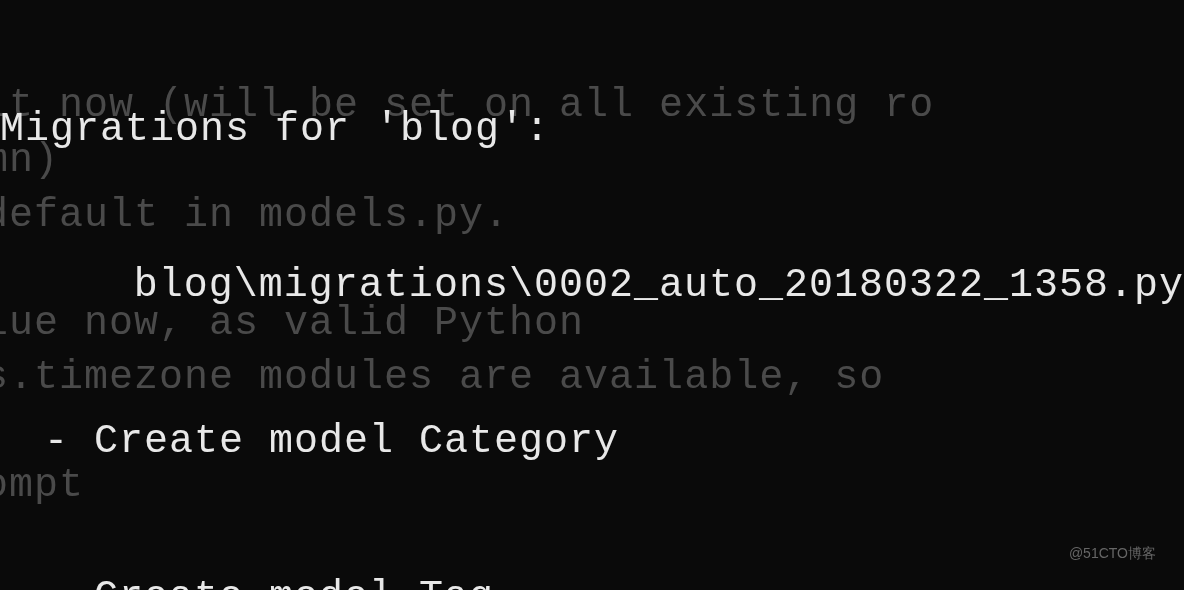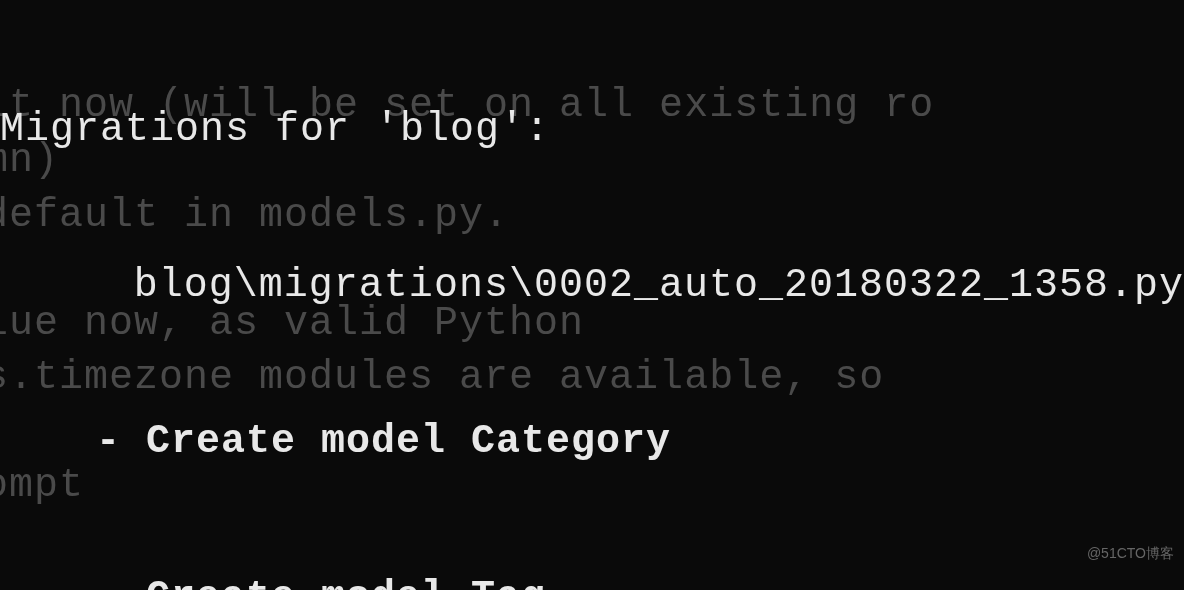--- a/index.html
+++ b/index.html
@@ -26,40 +26,39 @@
       z-index: 2;
     }
     .line {
       display: block;
     }
     .indent-1 {
       padding-left: 48px;
       text-align: right;
     }
     .indent-2 {
-      padding-left: 96px;
-      font-weight: bold;
+      padding-left: 44px;
     }
     .bg-text {
       position: absolute;
       color: #4a4a4a;
       z-index: 1;
       white-space: pre;
       font-size: 40px;
       letter-spacing: 1px;
     }
     .bg1 { top: 80px; left: -116px; }
     .bg2 { top: 135px; left: -116px; }
     .bg3 { top: 190px; left: -116px; }
     .bg4 { top: 298px; left: -116px; }
     .bg5 { top: 352px; left: -116px; }
     .bg6 { top: 460px; left: -116px; }
     .watermark {
       position: absolute;
-      right: 10px;
+      right: 28px;
       bottom: 28px;
       color: #666;
       font-size: 14px;
       z-index: 3;
       font-family: sans-serif;
       letter-spacing: 0;
       margin-left: 36px;
     }
   </style>
 </head>

